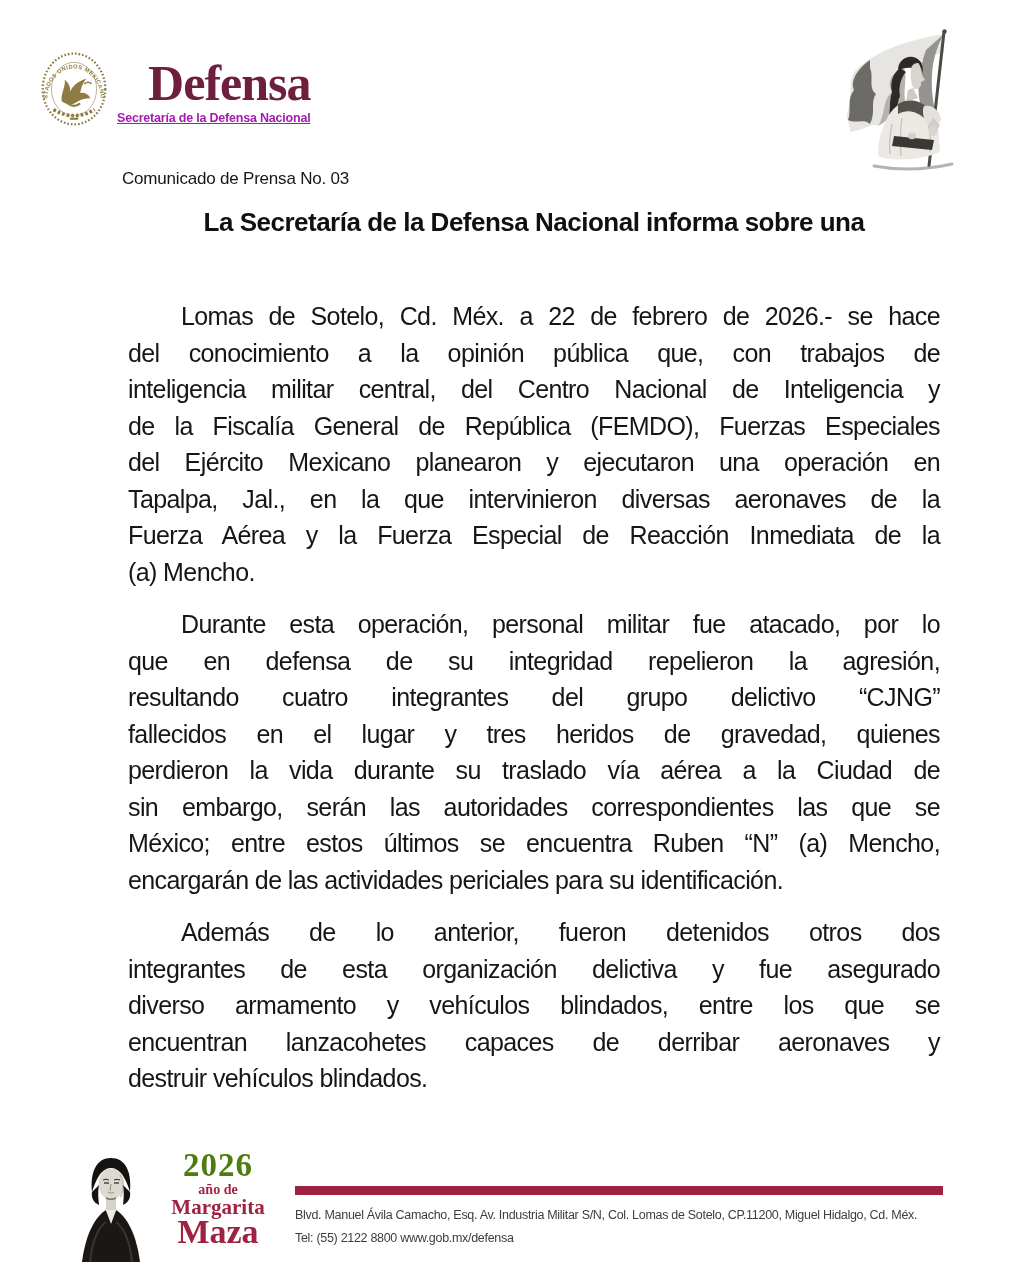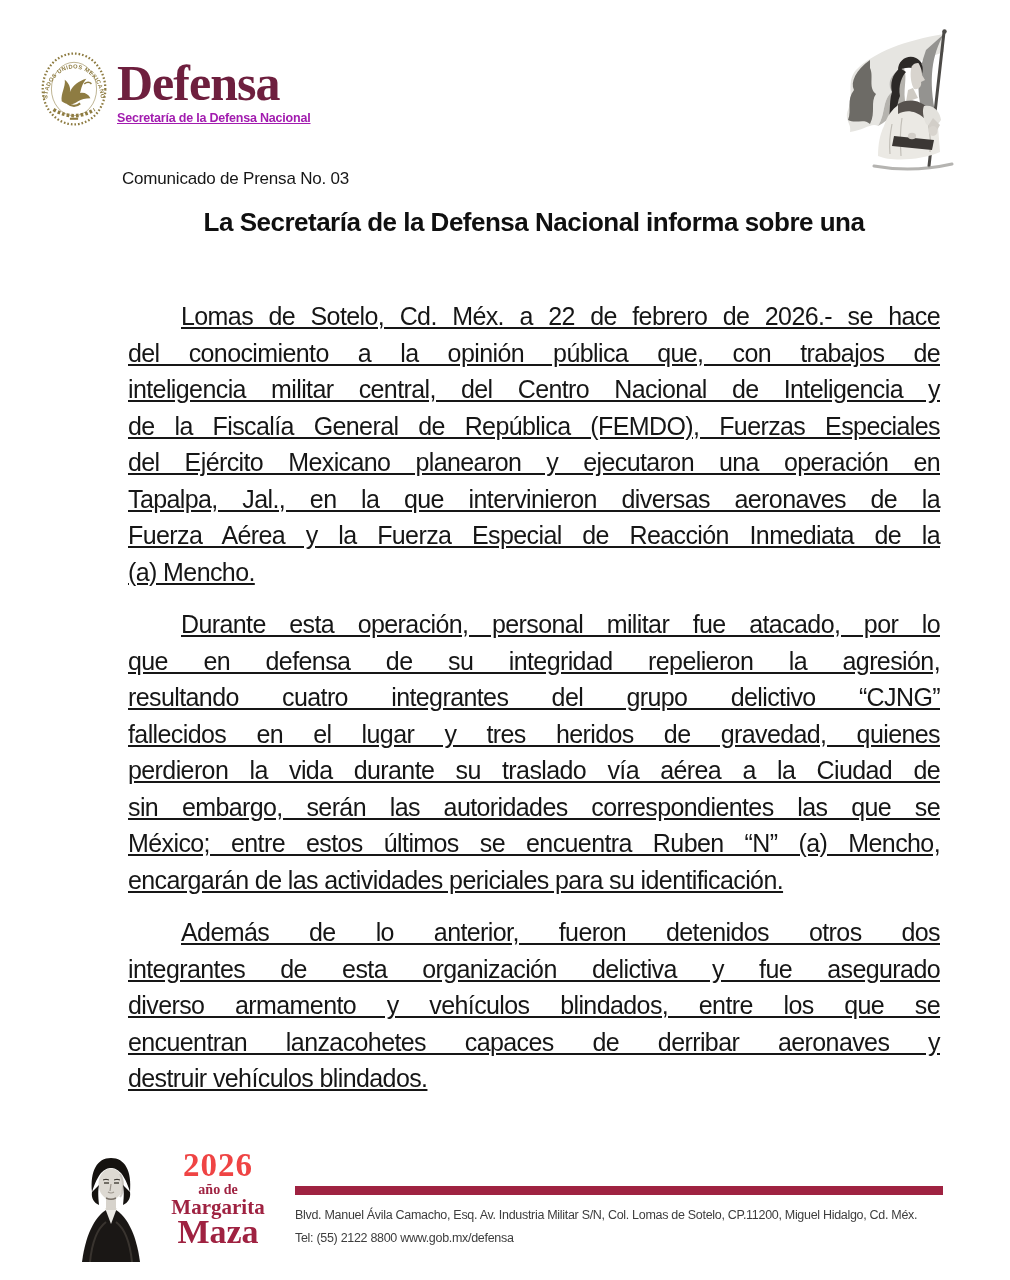--- a/index.html
+++ b/index.html
@@ -8,49 +8,49 @@
     position:relative; width:1010px; height:1280px; background:#ffffff;
     font-family:"Liberation Sans", sans-serif; color:#1b1b1b; overflow:hidden;
   }
 
   
   .brand { position:absolute; left:40px; top:50px; display:flex; align-items:flex-start; gap:9px; }
   .seal { width:68px; height:78px; flex:0 0 auto; }
   .brand-text { padding-top:10px; }
   .wordmark {
     font-family:"Liberation Serif", serif; font-weight:bold; font-size:50px;
-    line-height:46px; color:#6e1f3e; letter-spacing:-1px;
+    line-height:46px; color:#6e1f3e; letter-spacing:-1px;text-align:right;
   }
   .tagline {
     font-weight:bold; font-size:12.5px; color:#a21caf; margin-top:5px; letter-spacing:-0.2px;text-decoration:underline;
   }
   .flag-art { position:absolute; left:840px; top:28px; width:140px; height:145px; }
 
   
   .kicker { position:absolute; left:122px; top:169px; font-size:17px; color:#161616; letter-spacing:-0.2px; }
   .doc-title {
     position:absolute; left:128px; top:203px; width:812px; text-align:center;
     font-size:26px; font-weight:bold; line-height:38px; letter-spacing:-0.5px; color:#101010;
   }
   .body-text {
     position:absolute; left:128px; top:298px; width:812px;
     font-size:25px; line-height:36.5px; letter-spacing:-0.6px; color:#161616;
   }
-  .para { margin-bottom:16px;text-decoration:underline; }
+  .para { margin-bottom:16px; }
   .pline { text-align:justify; text-align-last:justify; white-space:normal; }
   .pline.first { text-indent:53px; }
   .pline.last { text-align-last:left; }
 
   
   .portrait { position:absolute; left:78px; top:1144px; width:66px; height:118px; }
   .year-logo {
     position:absolute; left:150px; top:1150px; width:136px; text-align:center;
     font-family:"Liberation Serif", serif; font-weight:bold;
   }
-  .yr  { font-size:33px; line-height:30px; color:#ef4444; letter-spacing:1px; }
+  .yr  { font-size:33px; line-height:30px; color:#4d7c0f; letter-spacing:1px; }
   .yl1 { font-size:14px; line-height:15px; color:#9f2241; margin-top:2px; }
   .yl2 { font-size:21px; line-height:20px; color:#9f2241; }
   .yl3 { font-size:34px; line-height:30px; color:#9f2241; }
   .footer-bar { position:absolute; left:295px; top:1186px; width:648px; height:9px; background:#9f2241; }
   .address {
     position:absolute; left:295px; top:1204px; width:680px;
     font-size:12.5px; letter-spacing:-0.3px; line-height:23px; color:#3d3d3d;
   }
   .address div { white-space:nowrap; }
 </style>

